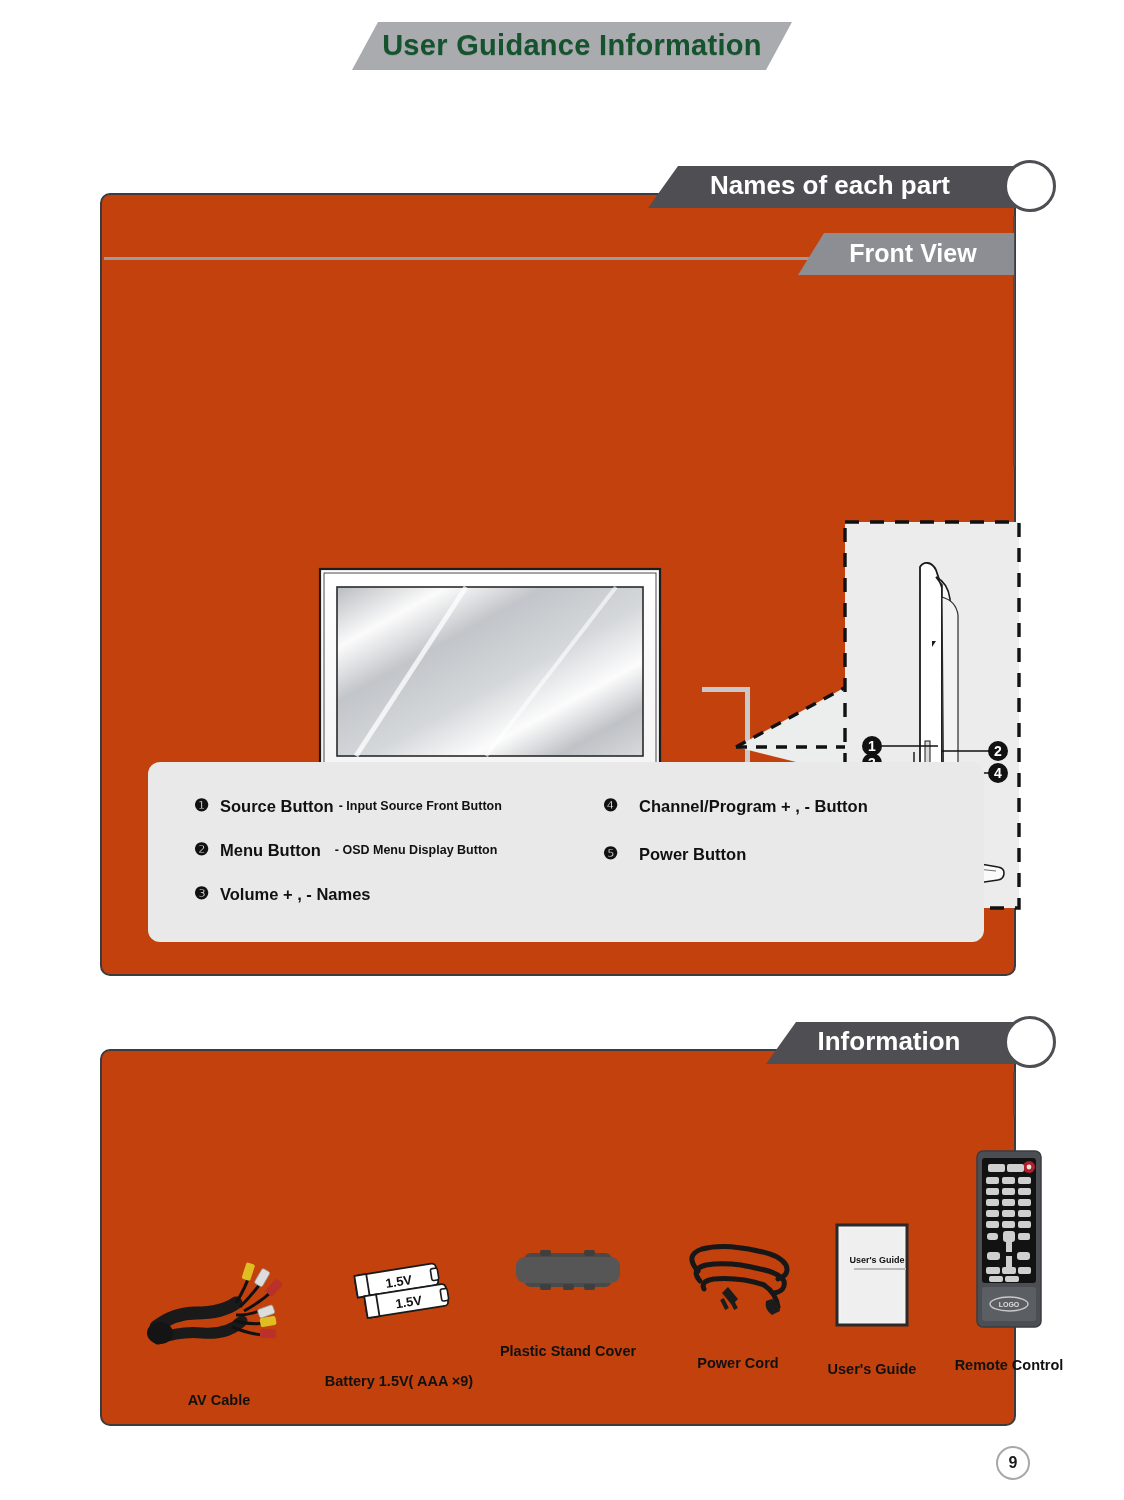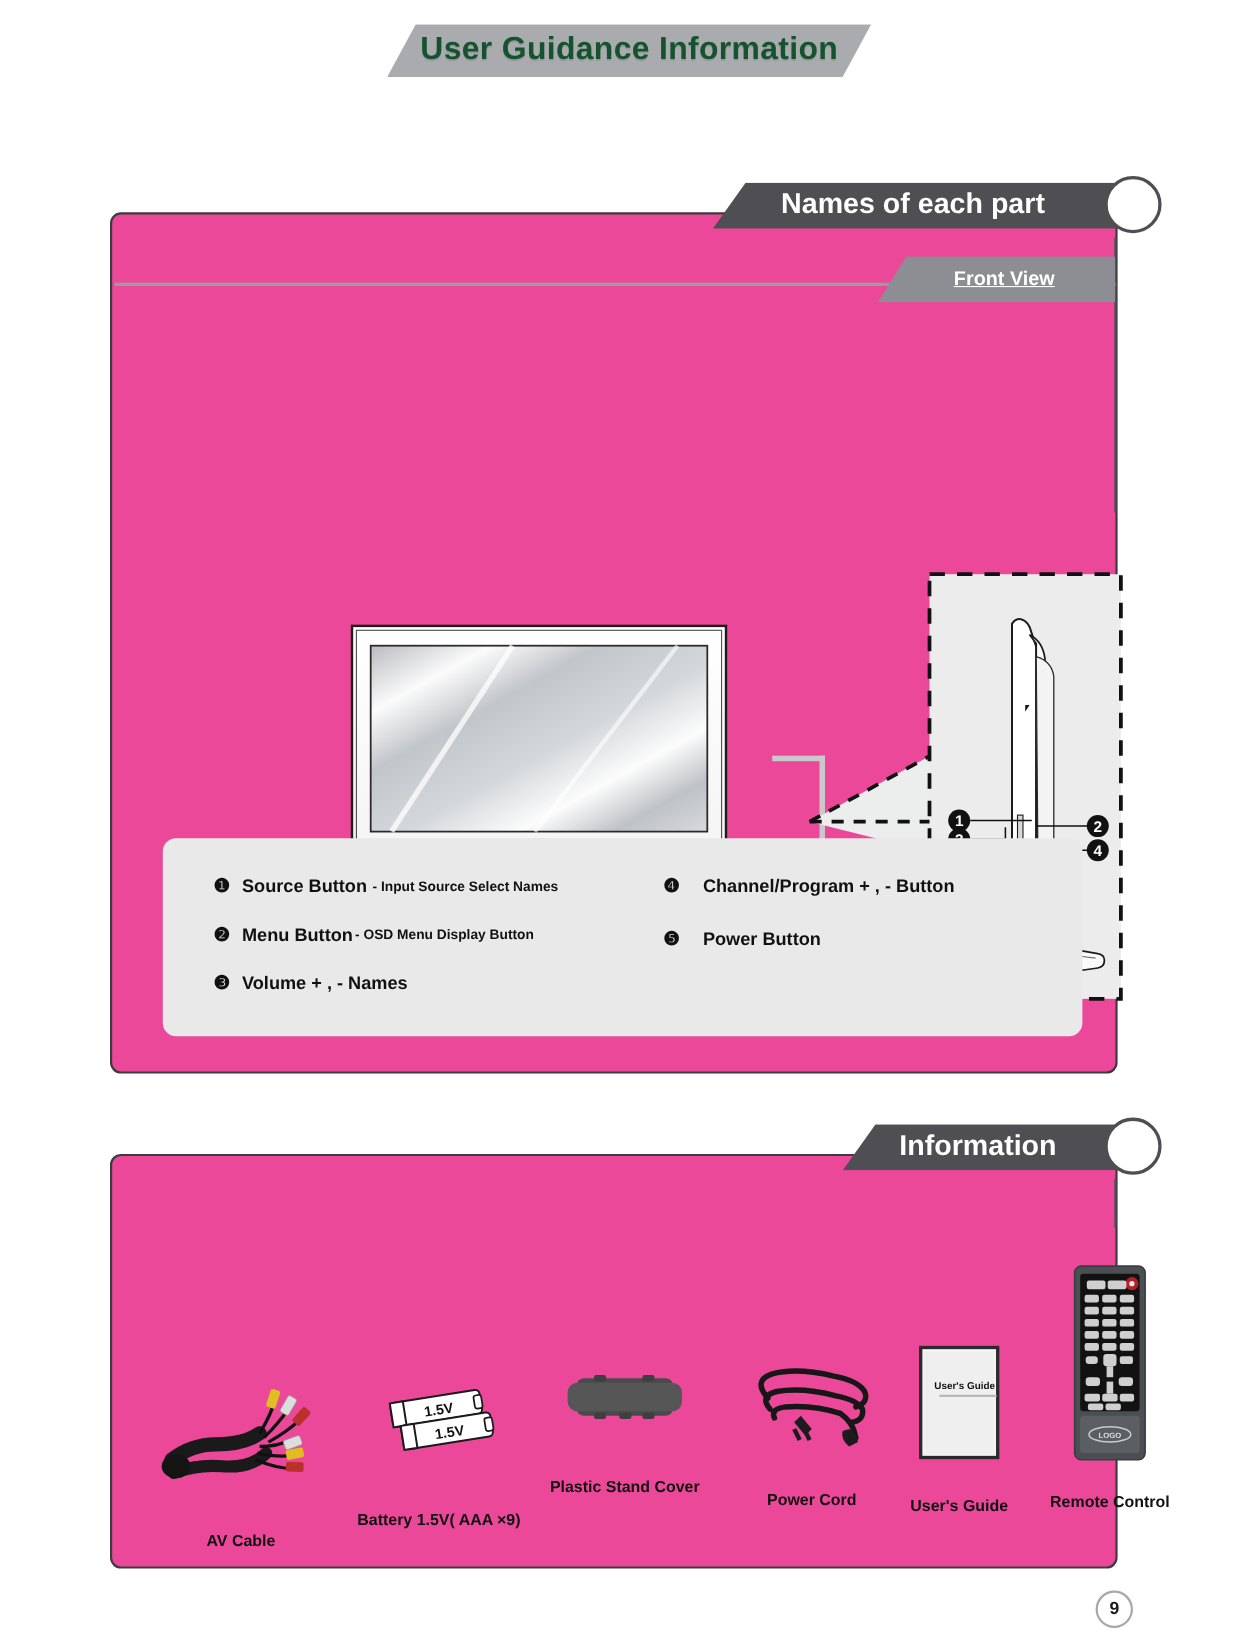--- a/index.html
+++ b/index.html
@@ -20,21 +20,21 @@
   }
   #page-header .title{
     position:absolute; inset:0; display:flex; align-items:center; justify-content:center;
     color:#14532d; font-size:29px; font-weight:bold; letter-spacing:.3px;
     text-shadow:0 1px 0 rgba(0,0,0,.10);
     padding-bottom:2px;
   }
 
   
   .section{
-    position:absolute; border:2px solid #3c3c40; border-radius:10px; background:#ec4899;
+    position:absolute; border:2px solid #3c3c40; border-radius:10px; background:#c2410c;
   }
   .sec-banner{
     position:absolute; height:42px;
   }
   .sec-banner .slab{
     position:absolute; inset:0; background:#4f4f53;
     clip-path: polygon(30px 0, 100% 0, 100% 100%, 0 100%);
   }
   .sec-banner .label{
     position:absolute; inset:0; display:flex; align-items:center; justify-content:center;
@@ -56,21 +56,21 @@
   }
   #front-banner{
     position:absolute; left:696px; top:38px; width:216px; height:42px;
   }
   #front-banner .slab{
     position:absolute; inset:0; background:#8c8e93;
     clip-path: polygon(26px 0, 100% 0, 100% 100%, 0 100%);
   }
   #front-banner .label{
     position:absolute; inset:0; display:flex; align-items:center; justify-content:center;
-    color:#fff; font-size:18px; font-weight:bold; padding:0 8px 2px 22px;text-decoration:underline;
+    color:#fff; font-size:25px; font-weight:bold; padding:0 8px 2px 22px;
   }
 
   
   #tv-front{ position:absolute; left:214px; top:368px; width:400px; height:300px; }
   #tv-side{ position:absolute; left:740px; top:324px; width:180px; height:392px; }
   #callout-wedge{ position:absolute; left:630px; top:480px; width:140px; height:110px; }
   #screen-marker{
     position:absolute; left:600px; top:492px; width:48px; height:118px;
     border:5px solid #c9c9cb; border-left:none;
   }
@@ -232,26 +232,26 @@
       <circle cx="156" cy="254" r="10" fill="#111"></circle>
         <text x="156" y="259" fill="#fff">4</text>
     </g>
   </svg>
 
   <div id="legend">
     <div class="legend-col" id="legend-col-left">
       <div class="legend-item">
         <span class="bullet">❶</span>
         <span class="main">Source Button</span>
-        <span class="sub" style="margin-left:5px;">- Input Source Select Names</span>
+        <span class="sub" style="margin-left:5px;">- Input Source Front Button</span>
       </div>
       <div class="legend-item">
         <span class="bullet">❷</span>
         <span class="main">Menu Button</span>
-        <span class="sub" style="margin-left:2px;">- OSD Menu Display Button</span>
+        <span class="sub" style="margin-left:14px;">- OSD Menu Display Button</span>
       </div>
       <div class="legend-item">
         <span class="bullet">❸</span>
         <span class="main">Volume + , - Names</span>
       </div>
     </div>
     <div class="legend-col" id="legend-col-right">
       <div class="legend-item">
         <span class="bullet">❹</span>
         <span class="main">Channel/Program + , - Button</span>

